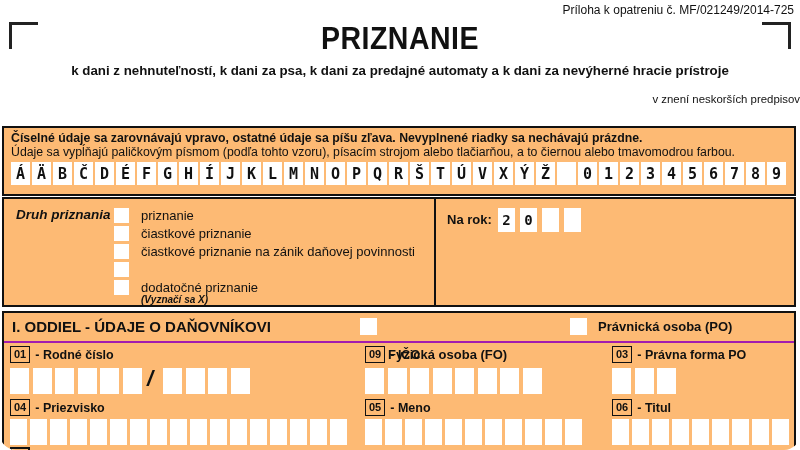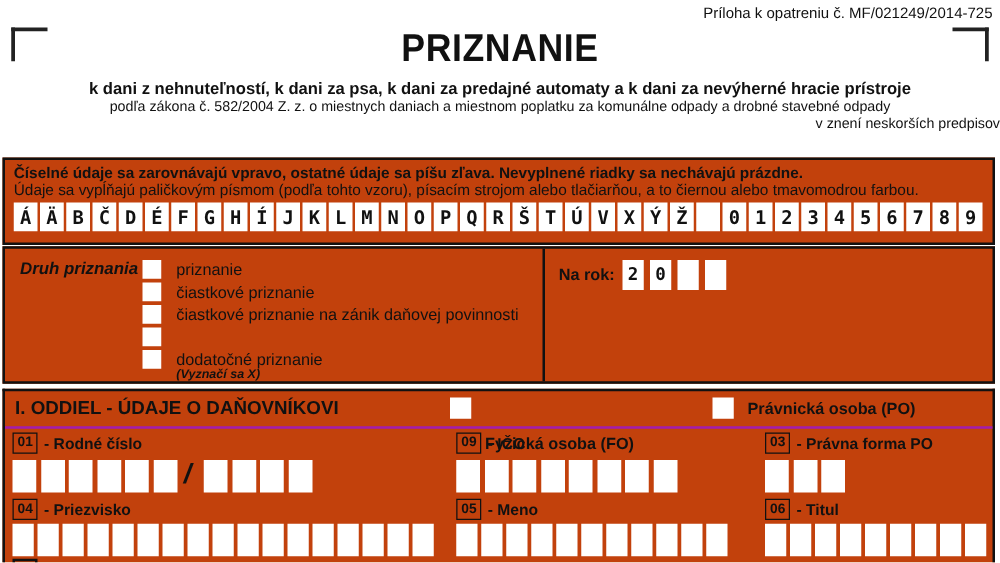--- a/index.html
+++ b/index.html
@@ -1,32 +1,32 @@
 <!DOCTYPE html>
 <html><head>
 <meta charset="utf-8">
 <style>
   html,body { margin:0; padding:0; background:#fff; }
   .page { position:relative; width:800px; height:450px; overflow:hidden; background:#fff;
-          font-family:"Liberation Sans",sans-serif; color:#111; }
+          font-family:"Liberation Sans",sans-serif; color:#111;border-radius:16px; }
 
   .note { position:absolute; top:3px; right:6px; font-size:12px; }
 
   .corner { position:absolute; top:22px; width:26px; height:24px; }
   .corner.l { left:9px;  border-top:3px solid #222; border-left:3px solid #222; }
   .corner.r { right:9px; border-top:3px solid #222; border-right:3px solid #222; }
 
   .title    { position:absolute; top:21px; left:0; right:0; text-align:center;
               font-size:31px; font-weight:bold; transform:scaleX(.92); letter-spacing:.5px; }
   .subtitle { position:absolute; top:63px; left:0; right:0; text-align:center;
               font-size:13.3px; font-weight:bold; }
   .law1     { position:absolute; top:80px; left:0; right:0; text-align:center; font-size:11.4px; }
   .law2     { position:absolute; top:93px; left:0; right:0; text-align:right; font-size:11.4px; }
 
-  .ybg  { position:absolute; background:#c2410c; border:2px solid #111; box-sizing:border-box; }
+  .ybg  { position:absolute; background:#fdba74; border:2px solid #111; box-sizing:border-box; }
 
   
   .instr { left:2px; top:126px; width:794px; height:70px; padding:3px 7px; }
   .instr .l1 { font-size:12.3px; font-weight:bold; white-space:nowrap; }
   .instr .l2 { font-size:12.3px; white-space:nowrap; }
   .char-row { display:flex; gap:2px; margin-top:3px; }
   .sample-box { width:19px; height:23px; background:#fff; flex:none;
                 display:flex; align-items:center; justify-content:center;
                 font-family:"DejaVu Sans Mono",monospace; font-size:15px; font-weight:600; }
 
@@ -72,21 +72,20 @@
 <body>
 
 <div class="page">
 
   <div class="note">Príloha k opatreniu č. MF/021249/2014-725</div>
   <div class="corner l"></div>
   <div class="corner r"></div>
 
   <div class="title">PRIZNANIE</div>
   <div class="subtitle">k dani z nehnuteľností, k dani za psa, k dani za predajné automaty a k dani za nevýherné hracie prístroje</div>
-  <div class="law1">podľa zákona č. 582/2004 Z. z. o miestnych daniach a miestnom poplatku za komunálne odpady a drobné stavebné odpady</div>
   <div class="law2">v znení neskorších predpisov</div>
 
   <div class="ybg instr">
     <div class="l1">Číselné údaje sa zarovnávajú vpravo, ostatné údaje sa píšu zľava. Nevyplnené riadky sa nechávajú prázdne.</div>
     <div class="l2">Údaje sa vypĺňajú paličkovým písmom (podľa tohto vzoru), písacím strojom alebo tlačiarňou, a to čiernou alebo tmavomodrou farbou.</div>
     <div class="char-row">
         <span class="sample-box">Á</span>
         <span class="sample-box">Ä</span>
         <span class="sample-box">B</span>
         <span class="sample-box">Č</span>

